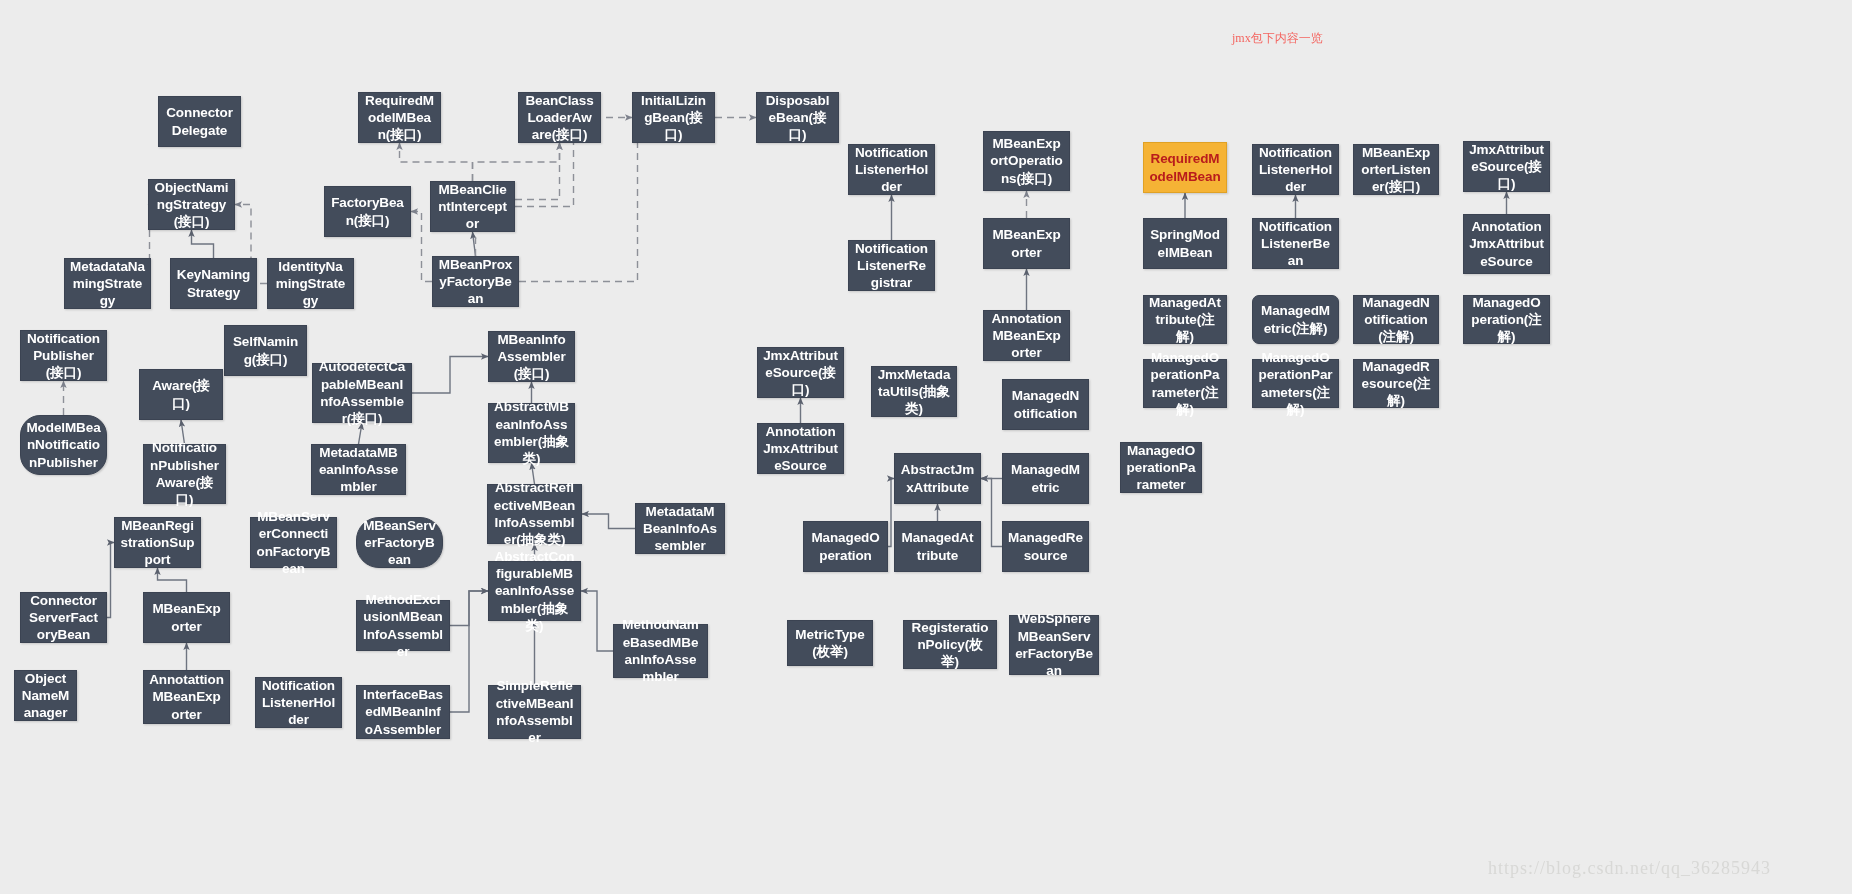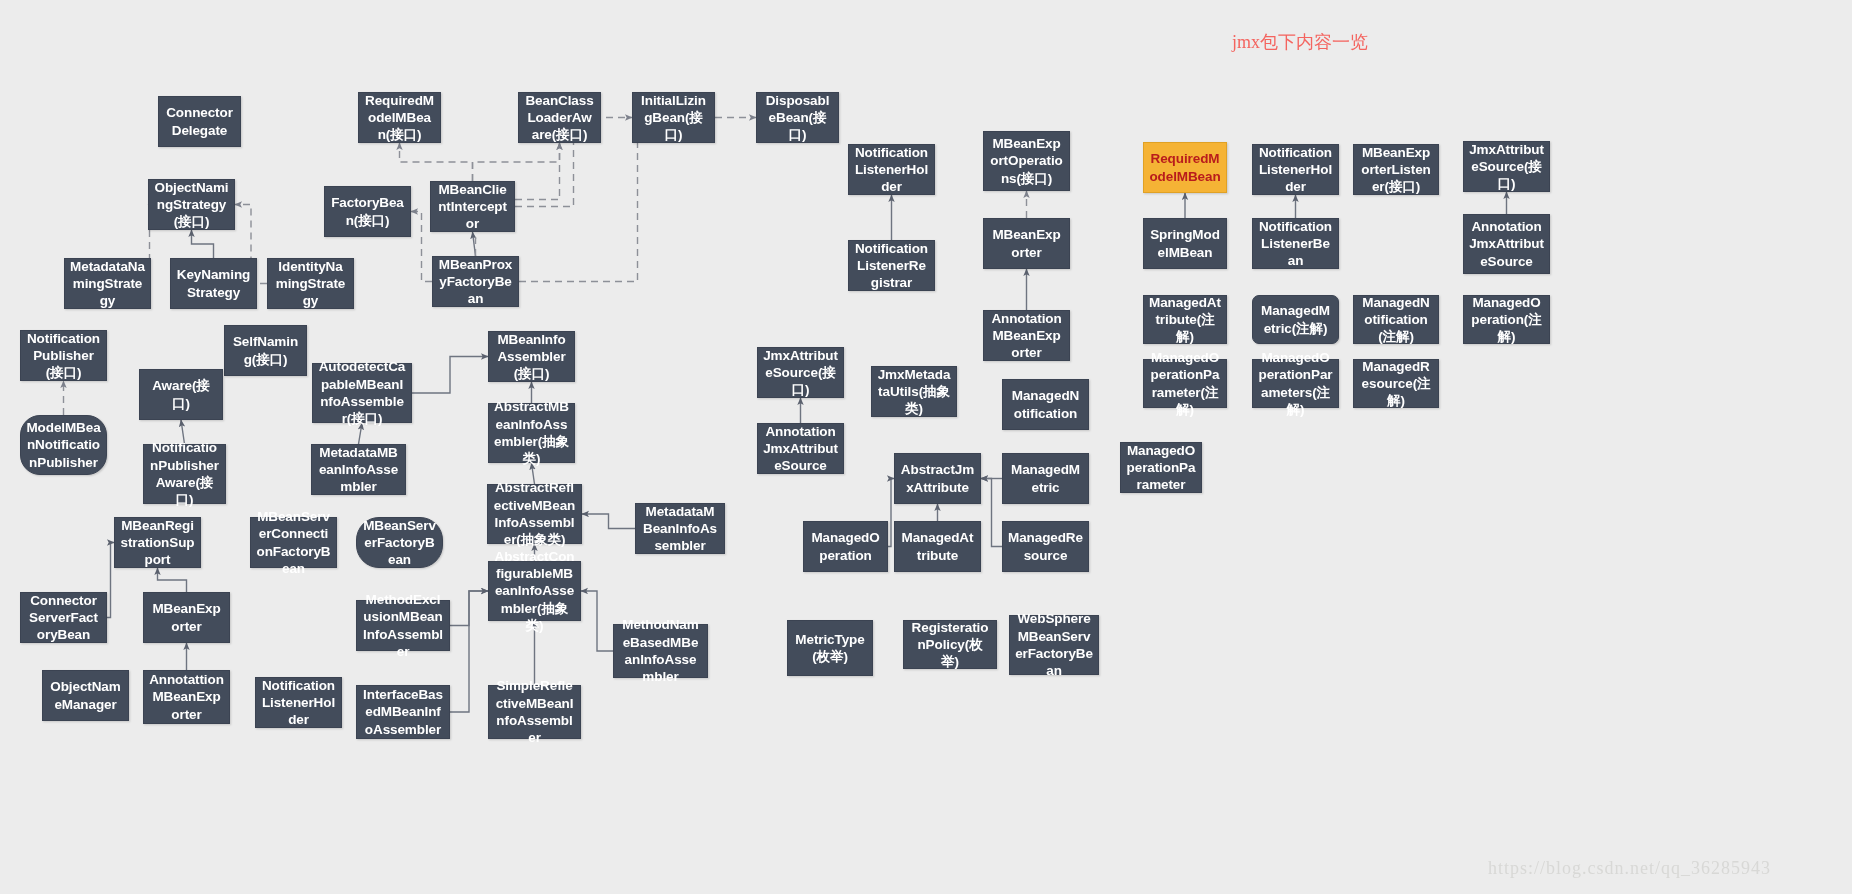--- a/index.html
+++ b/index.html
@@ -49,21 +49,21 @@
     overflow-wrap: anywhere;
   }
   .node.accent {
     background: #f5b335;
     border-color: #e0a125;
     color: #b91c1c;
   }
   #title {
     position: absolute;
     color: #f4645f;
-    font-size: 18px;
+    font-size: 12px;
     font-family: "Liberation Serif", "DejaVu Serif", serif;
     white-space: nowrap;
     z-index: 3;
   }
   #watermark {
     position: absolute;
     color: #d8d8d6;
     font-size: 18px;
     font-family: "Liberation Serif", "DejaVu Serif", serif;
     letter-spacing: 1px;
@@ -298,30 +298,30 @@
       </div>
       <div class="node" style="left: 143px; top: 592px; width: 87px; height: 51px;">
         <span>MBeanExporter</span>
       </div>
       <div class="node" style="left: 356px; top: 600px; width: 94px; height: 51px;">
         <span>MethodExclusionMBeanInfoAssembler</span>
       </div>
       <div class="node" style="left: 613px; top: 624px; width: 95px; height: 54px;">
         <span>MethodNameBasedMBeanInfoAssembler</span>
       </div>
-      <div class="node" style="left: 787px; top: 620px; width: 86px; height: 56px;">
+      <div class="node" style="left: 787px; top: 620px; width: 86px; height: 46px;">
         <span>MetricType(枚举)</span>
       </div>
       <div class="node" style="left: 903px; top: 620px; width: 94px; height: 49px;">
         <span>RegisterationPolicy(枚举)</span>
       </div>
       <div class="node" style="left: 1009px; top: 615px; width: 90px; height: 60px;">
         <span>WebSphereMBeanServerFactoryBean</span>
       </div>
-      <div class="node" style="left: 14px; top: 670px; width: 87px; height: 51px; margin-left: 28px;">
+      <div class="node" style="left: 14px; top: 670px; width: 63px; height: 51px;">
         <span>ObjectNameManager</span>
       </div>
       <div class="node" style="left: 143px; top: 670px; width: 87px; height: 54px;">
         <span>AnnotattionMBeanExporter</span>
       </div>
       <div class="node" style="left: 255px; top: 677px; width: 87px; height: 51px;">
         <span>NotificationListenerHolder</span>
       </div>
       <div class="node" style="left: 356px; top: 685px; width: 94px; height: 54px;">
         <span>InterfaceBasedMBeanInfoAssembler</span>

